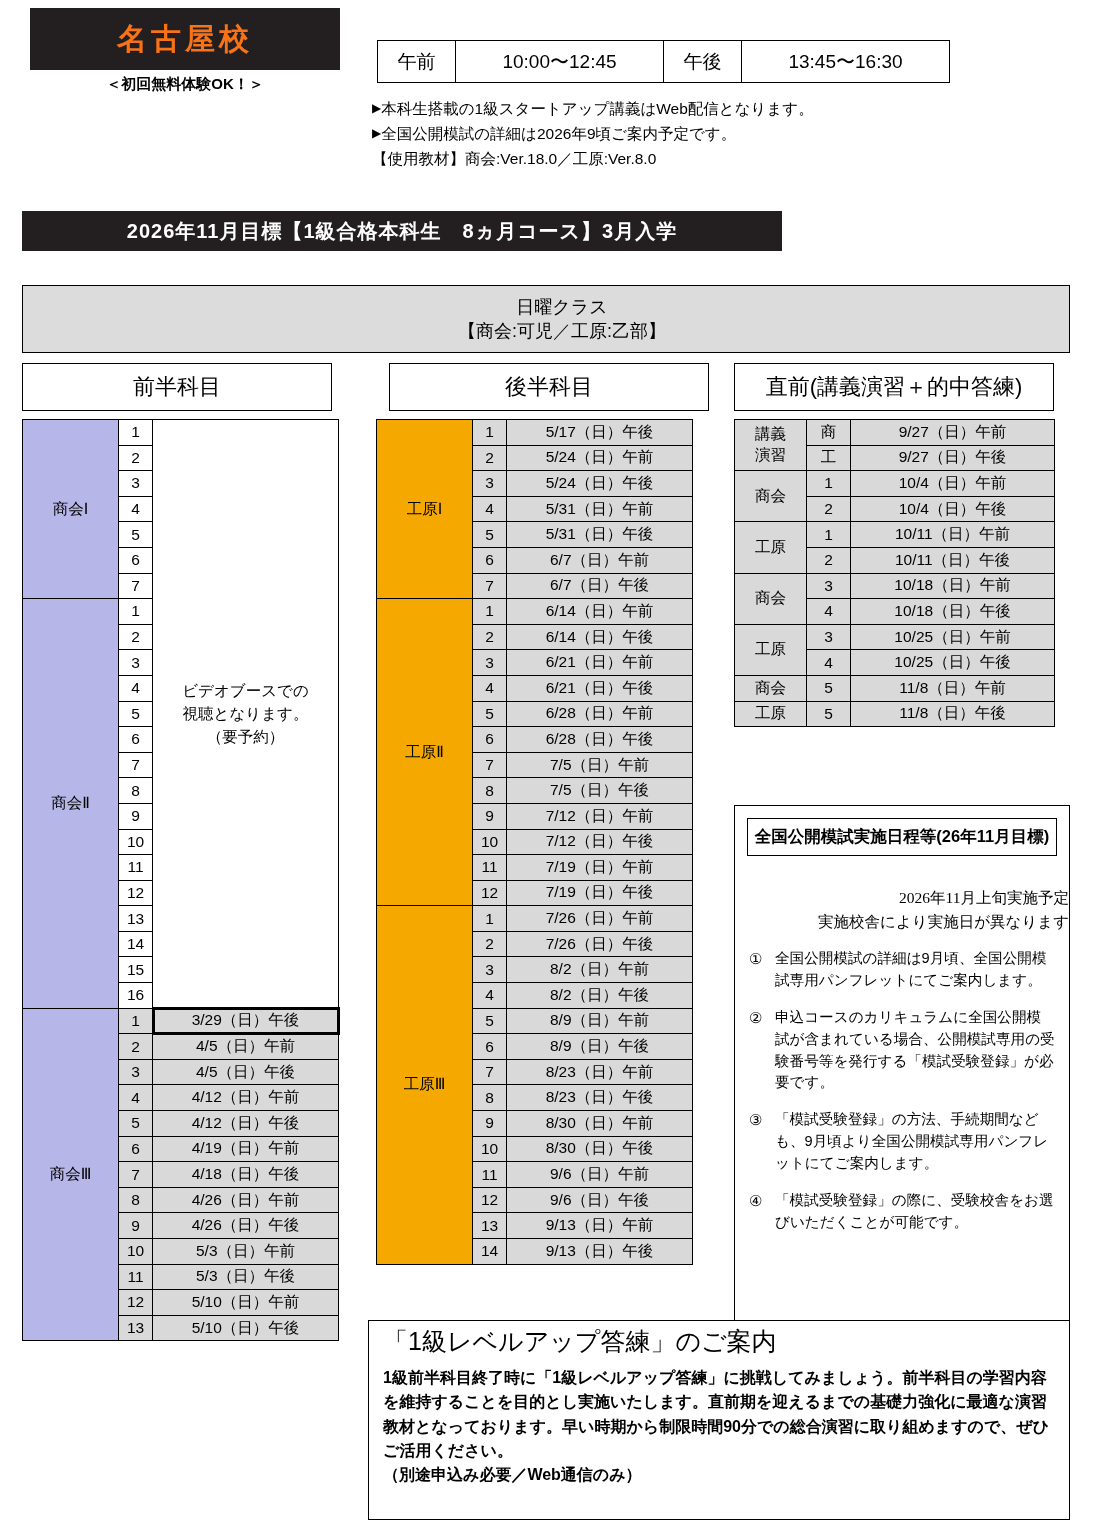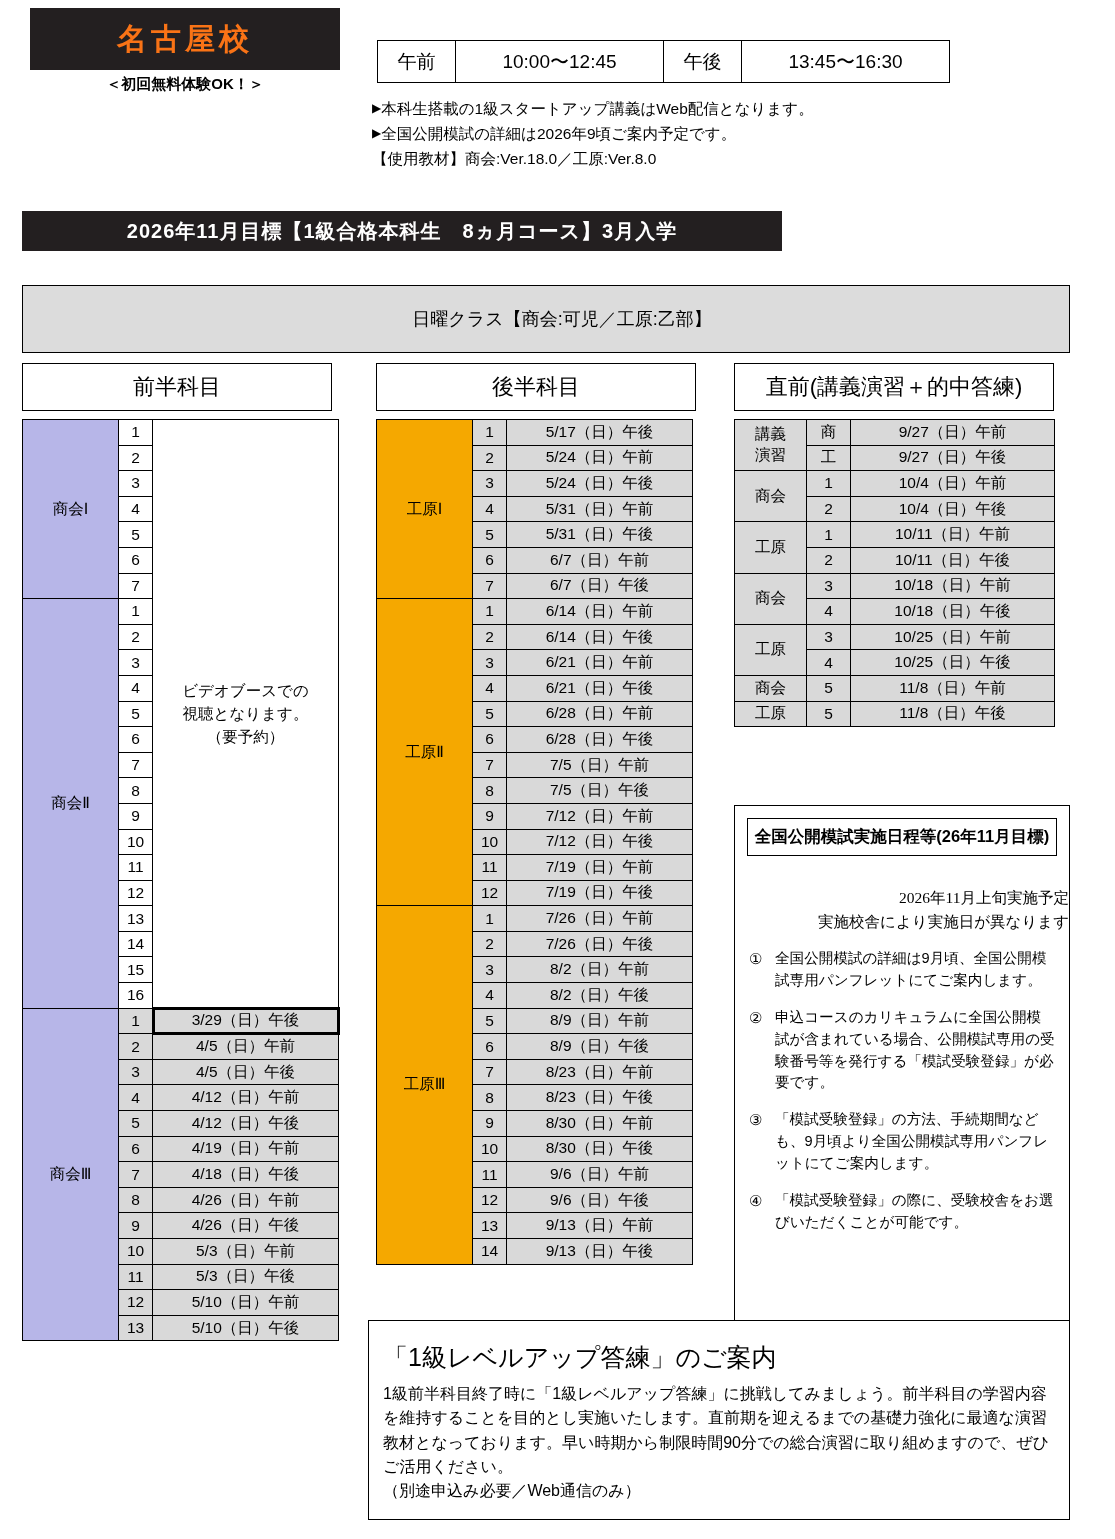--- a/index.html
+++ b/index.html
@@ -46,32 +46,32 @@
     background: #231f20; color: #fff;
     display: flex; align-items: center; justify-content: center;
     font-size: 20px; font-weight: bold; letter-spacing: 1px;
   }
 
   
   .frame { position: absolute; left: 22px; top: 285px; width: 1048px; height: 1075px; }
   .class-title {
     position: absolute; left: 0; top: 0; width: 1048px; height: 68px;
     background: #dcdcdc; border: 1px solid #000;
-    display: flex; flex-direction: row; align-items: center; justify-content: center;
+    display: flex; flex-direction: column; align-items: center; justify-content: center;
     font-size: 18px; line-height: 1.35; font-weight: normal; padding-left: 32px;
   }
 
   
   .sec-head {
     position: absolute; border: 1.6px solid #000; background: #fff;
     height: 48px; display: flex; align-items: center; justify-content: center;
     font-size: 22px;
   }
   .sec-head.first { left: 0px; top: 78px; width: 310px; }
-  .sec-head.second { left: 354px; top: 78px; width: 320px; }
+  .sec-head.second { left: 367px; top: 78px; width: 320px; }
   .sec-head.chokuzen { left: 712px; top: 78px; width: 320px; }
 
   
   table.sched { border-collapse: collapse; position: absolute; }
   table.sched td {
     border: 1px solid #000;
     font-size: 15.5px;
     height: 25.6px;
     text-align: center;
     padding: 0;
@@ -112,22 +112,22 @@
   .mock-list { margin: 14px 14px 0 14px; font-size: 14.6px; line-height: 1.5; }
   .mock-item { display: flex; margin-bottom: 15px; }
   .mock-item .circ { width: 26px; flex: 0 0 26px; font-size: 15px; }
   .mock-item .txt { flex: 1; }
 
   
   .lvl-box {
     position: absolute; left: 368px; top: 1320px; width: 702px; height: 200px;
     border: 1.6px solid #000; background: #fff;
   }
-  .lvl-title { margin: 20px 0 0 14px; font-size: 25px; }
-  .lvl-body { margin: 8px 14px 0 14px; font-size: 16px; line-height: 1.52; }
+  .lvl-title { margin: 4px 0 0 14px; font-size: 25px; }
+  .lvl-body { margin: 8px 14px 0 14px; font-size: 16px; line-height: 1.52; font-weight: bold; }
 </style>
 </head>
 <body>
 
 <div class="header">
   <div class="school-badge">名古屋校</div>
   <div class="trial-note">＜初回無料体験OK！＞</div>
 
   <table class="time-table">
     <tbody>

